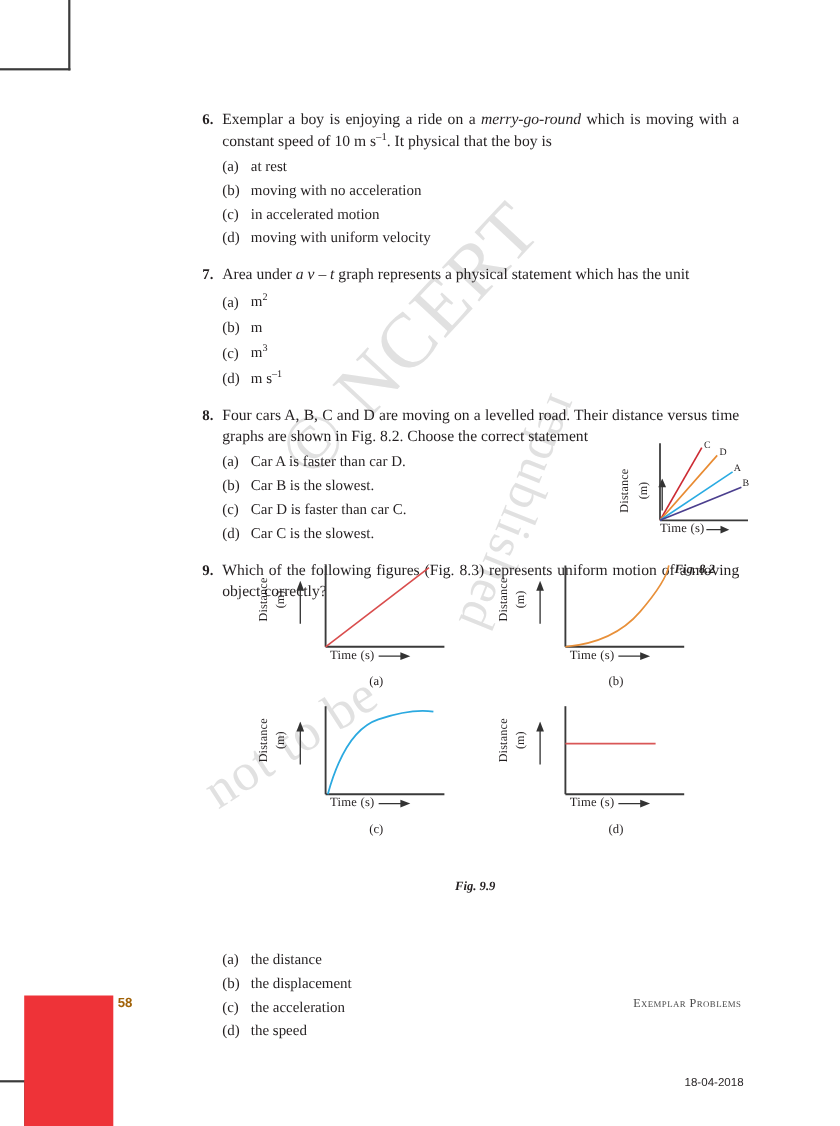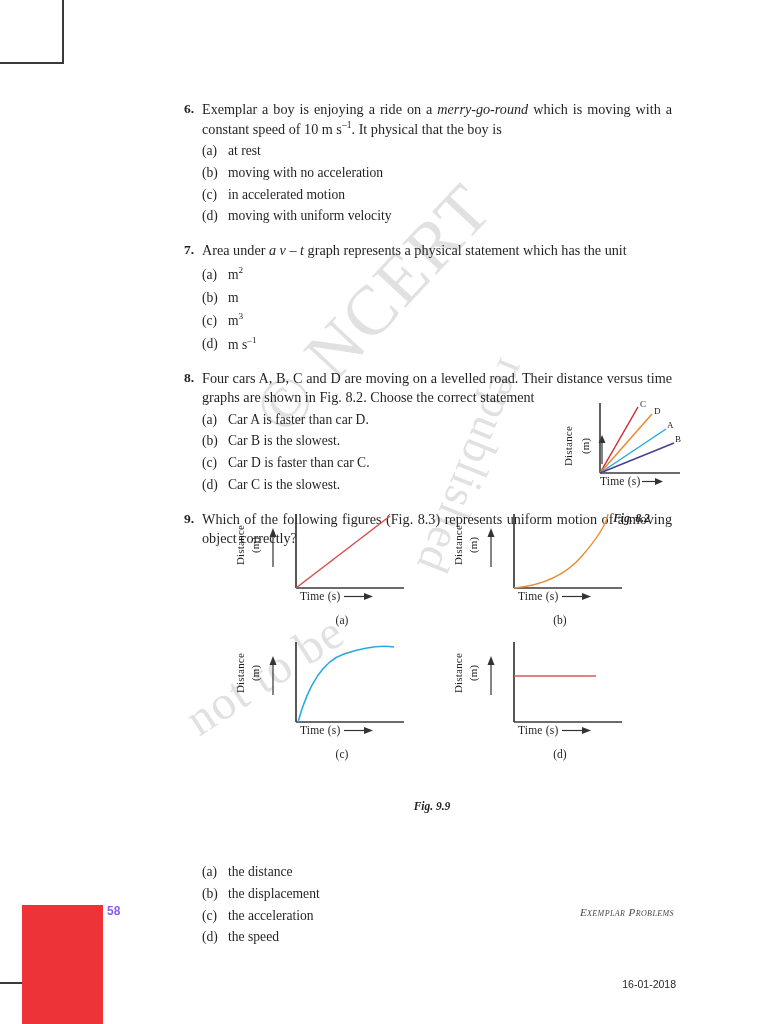--- a/index.html
+++ b/index.html
@@ -218,29 +218,28 @@
     background: #ee3338;
     z-index: 8;
   }
   .page-num {
     position: absolute;
     left: 107px;
     top: 904px;
     font-size: 12px;
     font-weight: bold;
     font-family: "Liberation Sans", sans-serif;
-    color: #8b5cf6;
+    color: #a16207;
     z-index: 11;
   }
   .book-title {
     position: absolute;
     right: 90px;
     top: 906px;
     font-size: 11px;
-    font-style: italic;
     font-variant: small-caps;
     letter-spacing: .4px;
     color: #4a4a4a;
     z-index: 11;
     text-align: center;
   }
   .date-stamp {
     position: absolute;
     right: 88px;
     top: 978px;
@@ -531,13 +530,13 @@
       </div>
     </div>
   </div>
 
 </div>
 </div>
 
 <div class="red-block"></div>
 <div class="page-num">58</div>
 <div class="book-title">Exemplar Problems</div>
-<div class="date-stamp">16-01-2018</div>
+<div class="date-stamp">18-04-2018</div>
 
 </body></html>

